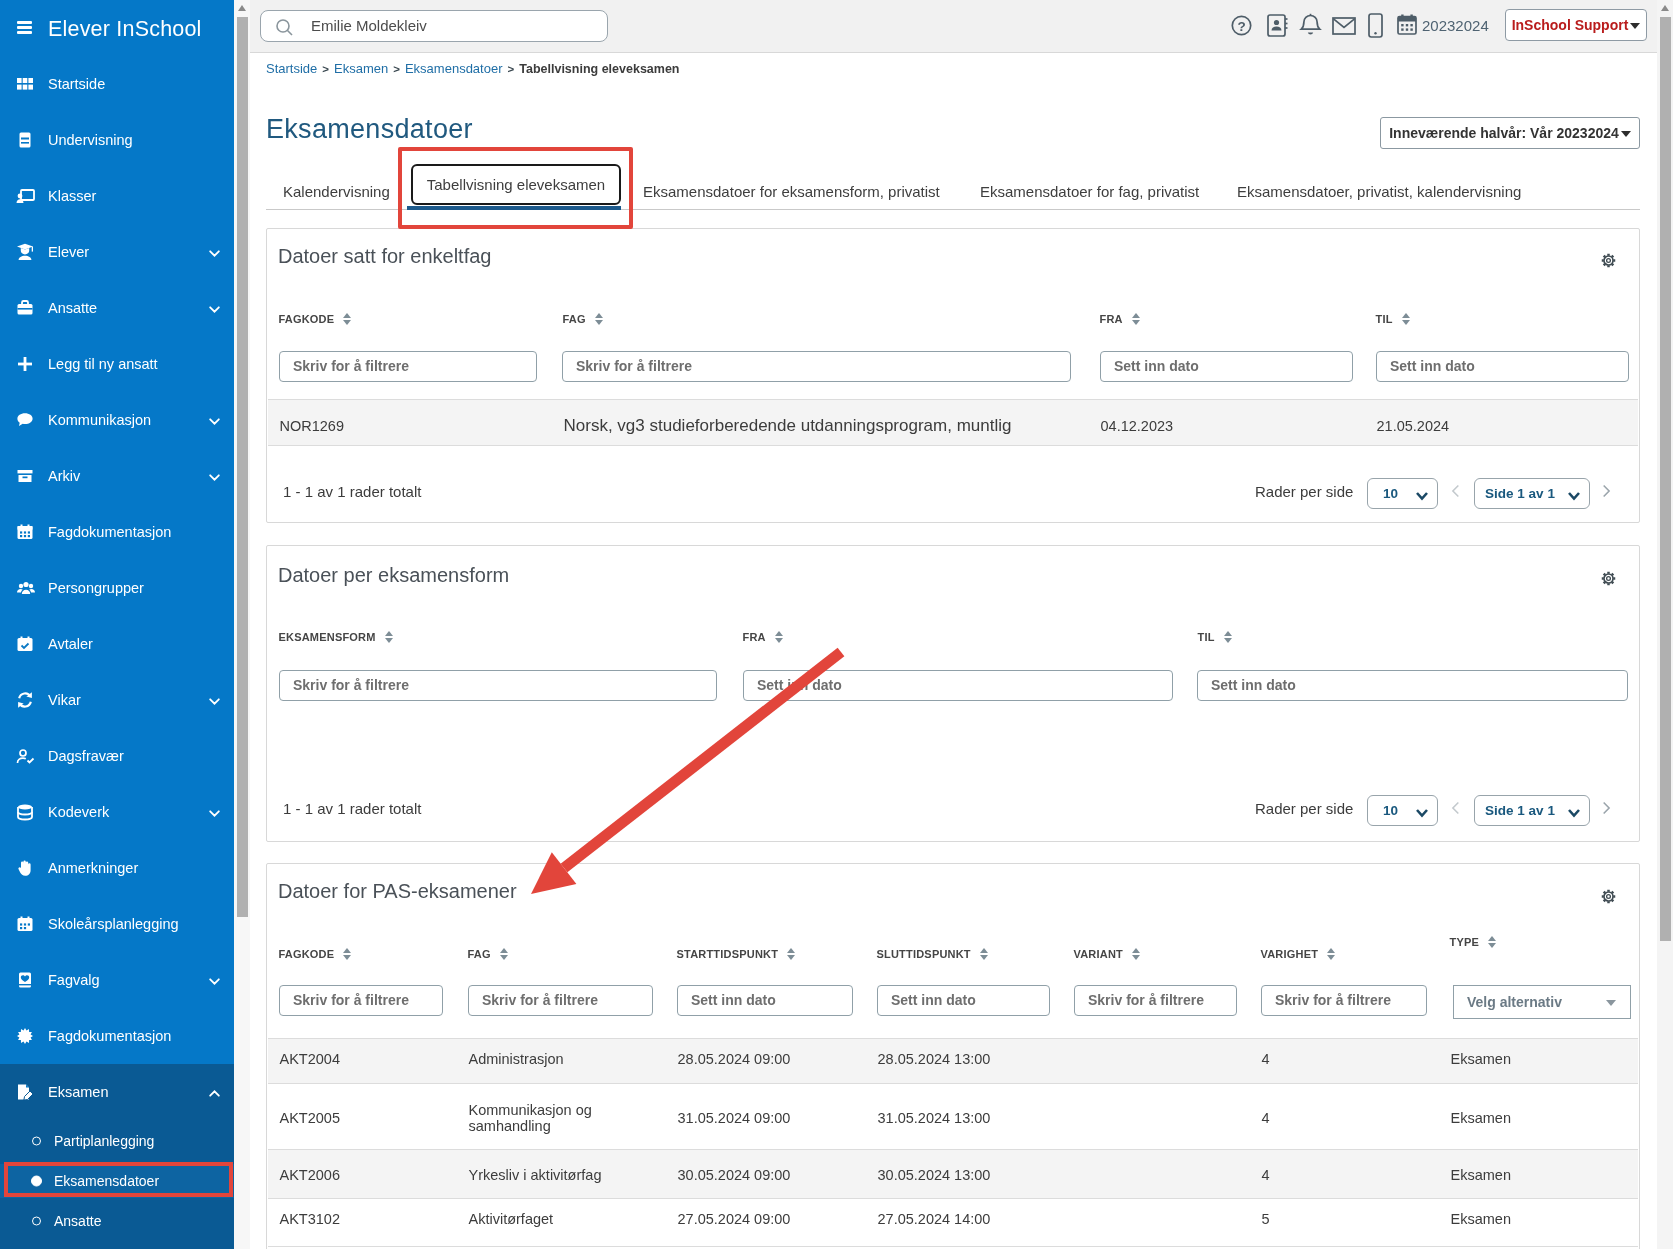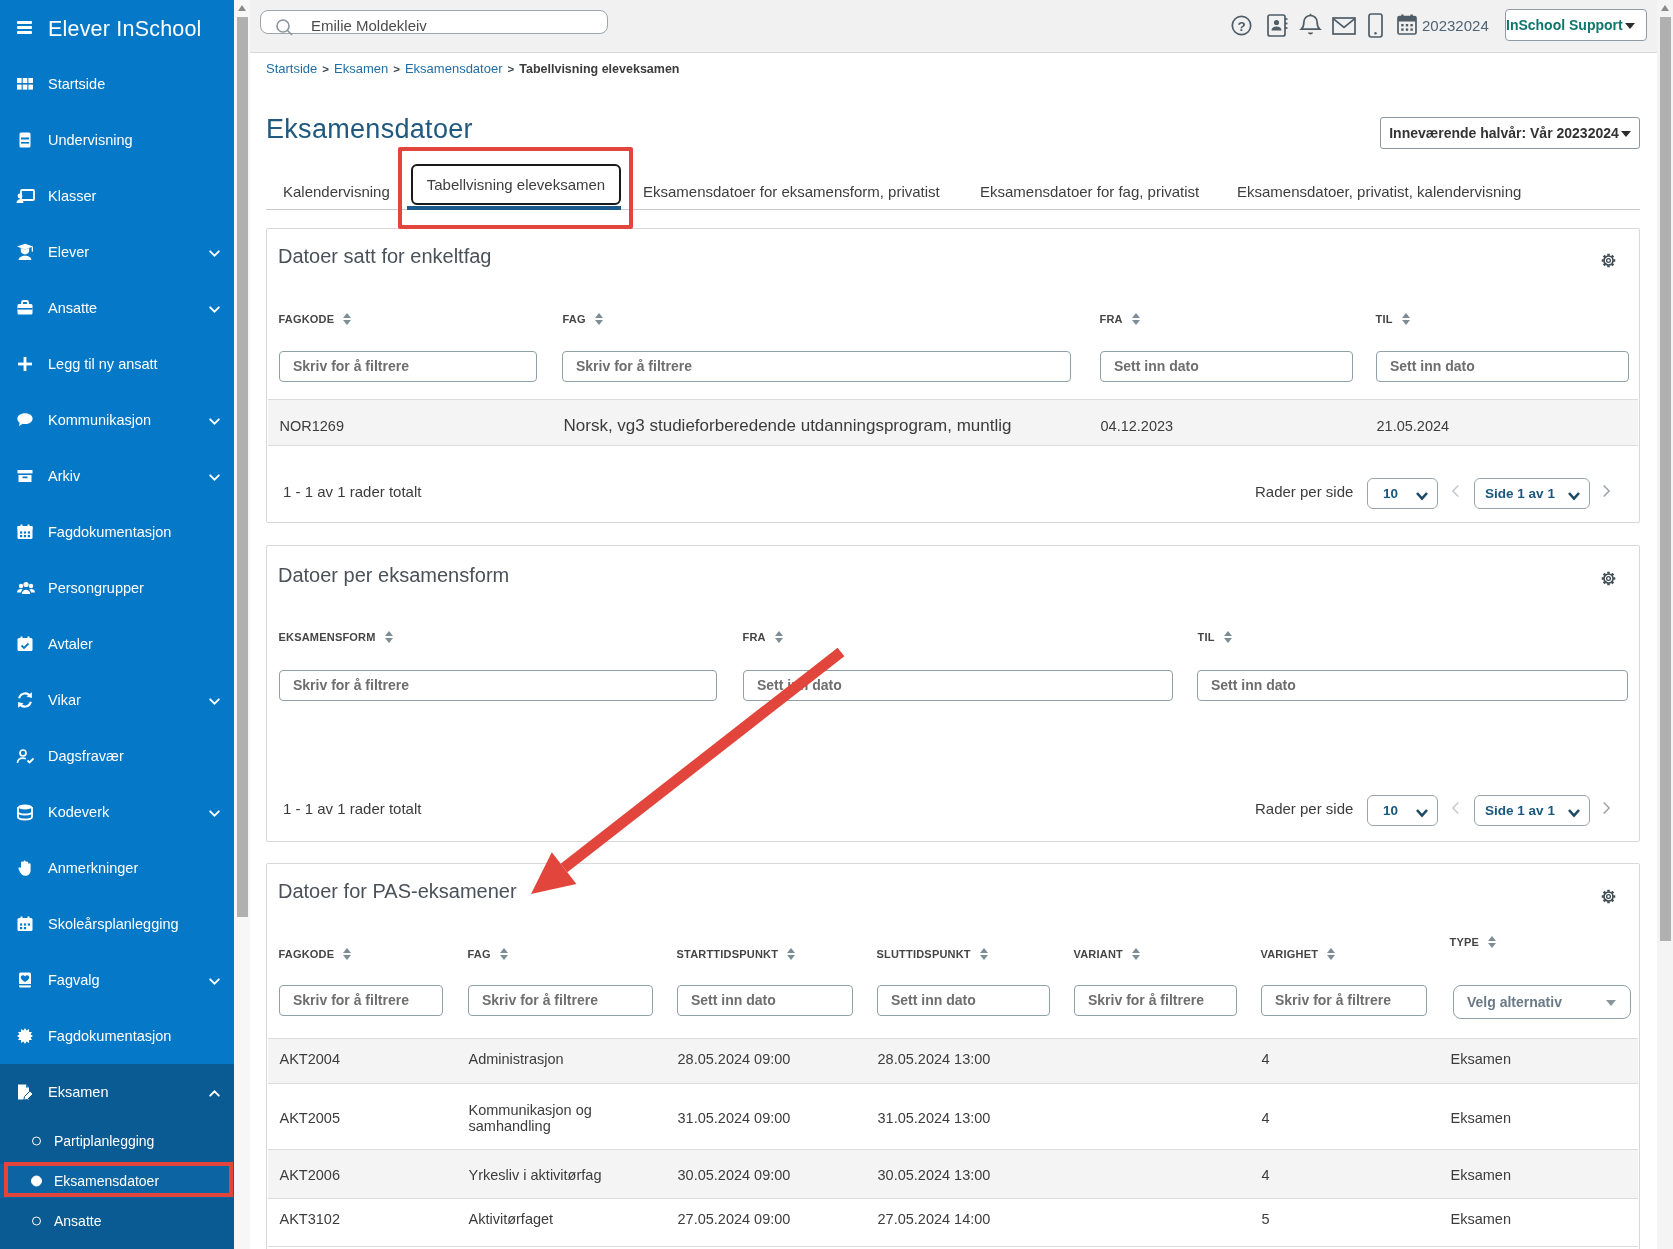--- a/index.html
+++ b/index.html
@@ -23,25 +23,25 @@
 .smi .bullet.fill { background:#fff; width:11px; height:11px; left:31px; }
 .smi .txt { position:absolute; left:54px; top:50%; transform:translateY(-50%); font-size:14px; }
 
 
 .sbar { position:absolute; top:0; height:1249px; width:16px; background:#f6f6f6; }
 .sbar .thumb { position:absolute; left:2.5px; width:11px; background:#b0b0b0; }
 .sbar .arr { position:absolute; left:4px; top:5px; width:0; height:0; border-left:4px solid transparent; border-right:4px solid transparent; border-bottom:6px solid #8a8a8a; }
 
 
 .topbar { position:absolute; left:250px; top:0; width:1407px; height:53px; background:#f1f1f1; border-bottom:1px solid #d8d8d8; }
-.search { position:absolute; left:10px; top:10px; width:348px; height:24px; background:#fff; border:1px solid #9aa5ad; border-radius:8px; }
+.search { position:absolute; left:10px; top:10px; width:348px; height:32px; background:#fff; border:1px solid #9aa5ad; border-radius:8px; }
 .search .txt { position:absolute; left:50px; top:6px; font-size:15px; color:#4c4c4c; }
 .tico { position:absolute; top:14px; }
 .tdate { position:absolute; left:1172px; top:17px; font-size:15px; color:#4f6372; }
-.supbtn { position:absolute; left:1255px; top:9px; width:142px; height:32px; background:#fff; border:1px solid #8e9aa4; border-radius:4px; font-size:14px; font-weight:700; color:#0f766e; text-align:left; line-height:30px; }
+.supbtn { position:absolute; left:1255px; top:9px; width:142px; height:32px; background:#fff; border:1px solid #8e9aa4; border-radius:4px; font-size:14px; font-weight:700; color:#b91c1c; text-align:center; line-height:30px; }
 .caret { display:inline-block; width:0; height:0; border-left:5px solid transparent; border-right:5px solid transparent; border-top:6px solid #2d2d2d; vertical-align:middle; margin-left:2px; }
 
 
 .crumbs { position:absolute; left:266px; top:61px; font-size:13px; color:#3f4c55; }
 .crumbs a { color:#1f6ea6; text-decoration:none; }
 .crumbs b { font-weight:700; font-size:12.5px; color:#3c3c3c; }
 .crumbs .sep { font-weight:700; font-size:11.5px; color:#3a4850; padding:0 5px; }
 .pagetitle { position:absolute; left:266px; top:114px; font-size:27px; letter-spacing:0.3px; color:#20597f; }
 .halvbtn { position:absolute; left:1380px; top:117px; width:260px; height:32px; background:#fff; border:1px solid #8b98a1; border-radius:3px; font-size:14px; font-weight:700; color:#333; text-align:center; line-height:30px; }
 
@@ -480,21 +480,21 @@
     <div class="th" style="left:609.5px; top:84px;">SLUTTIDSPUNKT<span class="sort"><div class="u"></div><div class="d"></div></span></div>
     <div class="th" style="left:806.5px; top:84px;">VARIANT<span class="sort"><div class="u"></div><div class="d"></div></span></div>
     <div class="th" style="left:993.5px; top:84px;">VARIGHET<span class="sort"><div class="u"></div><div class="d"></div></span></div>
     <div class="th" style="left:1182.5px; top:72px;">TYPE<span class="sort"><div class="u"></div><div class="d"></div></span></div>
     <div class="fin" style="left:12px; top:121px; width:164px;">Skriv for å filtrere</div>
     <div class="fin" style="left:201px; top:121px; width:185px;">Skriv for å filtrere</div>
     <div class="fin" style="left:410px; top:121px; width:176px;">Sett inn dato</div>
     <div class="fin" style="left:610px; top:121px; width:173px;">Sett inn dato</div>
     <div class="fin" style="left:807px; top:121px; width:163px;">Skriv for å filtrere</div>
     <div class="fin" style="left:994px; top:121px; width:166px;">Skriv for å filtrere</div>
-    <div class="fin" style="left:1186px; top:121px; width:178px; height:34px; line-height:32px; border-radius:8px; color:#6b7a85;">Velg alternativ<span style="position:absolute; right:14px; top:14px; width:0; height:0; border-left:5.5px solid transparent; border-right:5.5px solid transparent; border-top:6.5px solid #8a969e;"></span></div>
+    <div class="fin" style="left:1186px; top:121px; width:178px; height:34px; line-height:32px; border-radius:0; color:#6b7a85;">Velg alternativ<span style="position:absolute; right:14px; top:14px; width:0; height:0; border-left:5.5px solid transparent; border-right:5.5px solid transparent; border-top:6.5px solid #8a969e;"></span></div>
     <div class="row gray" style="top:174px; height:45px; border-bottom:none;">
       <div class="cell" style="top:12px; transform:none; left:11.5px;">AKT2004</div>
       <div class="cell" style="top:12px; transform:none; left:200.5px;">Administrasjon</div>
       <div class="cell" style="top:12px; transform:none; left:409.5px;">28.05.2024 09:00</div>
       <div class="cell" style="top:12px; transform:none; left:609.5px;">28.05.2024 13:00</div>
       <div class="cell" style="top:12px; transform:none; left:993.5px;">4</div>
       <div class="cell" style="top:12px; transform:none; left:1182.5px;">Eksamen</div>
     </div>
     <div class="row" style="top:219px; height:66px; border-bottom:none;">
       <div class="cell" style="left:11.5px;">AKT2005</div>

